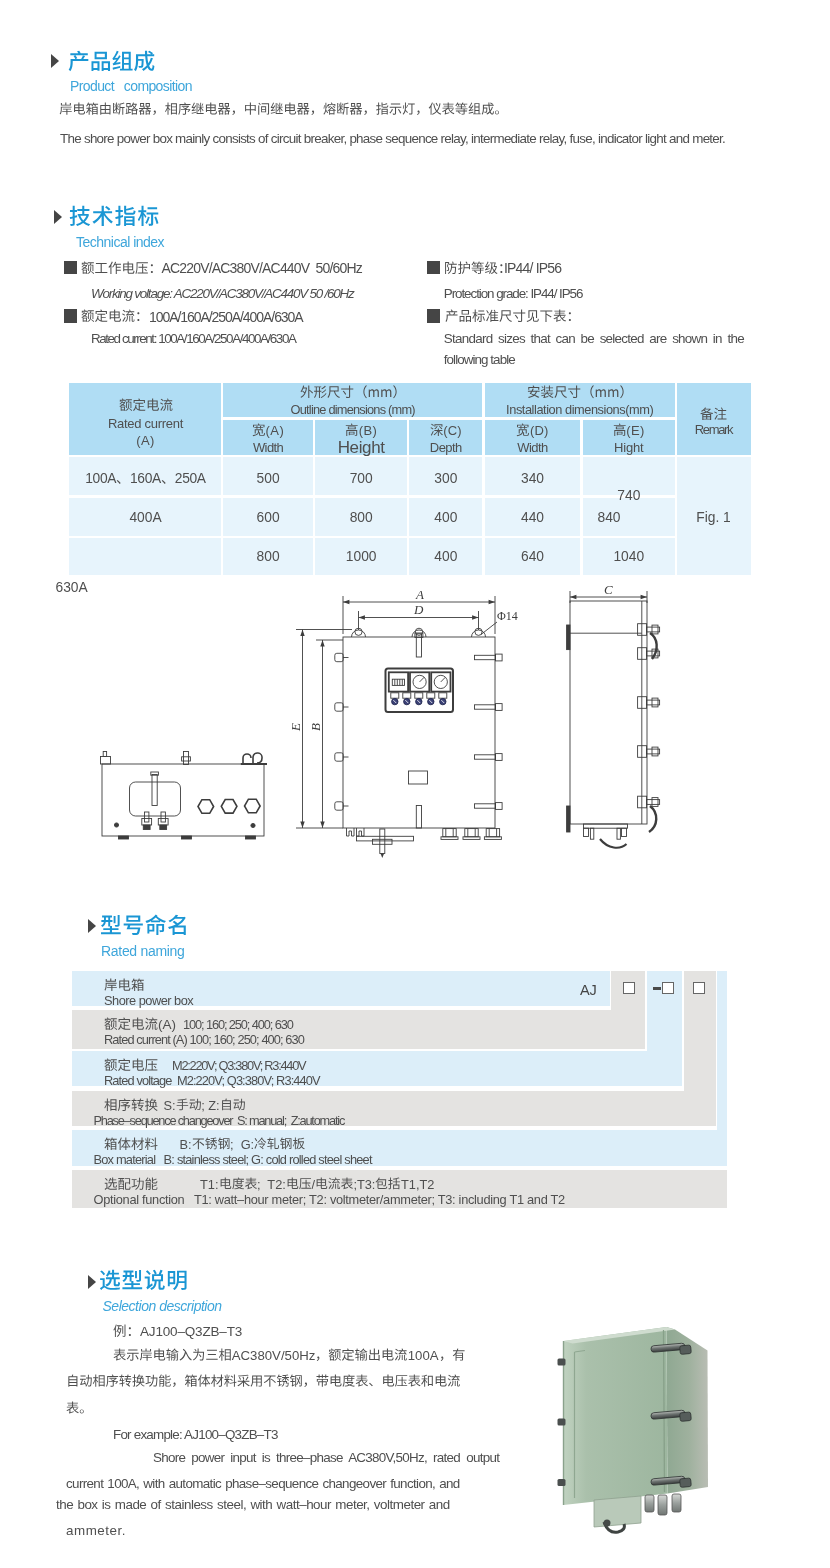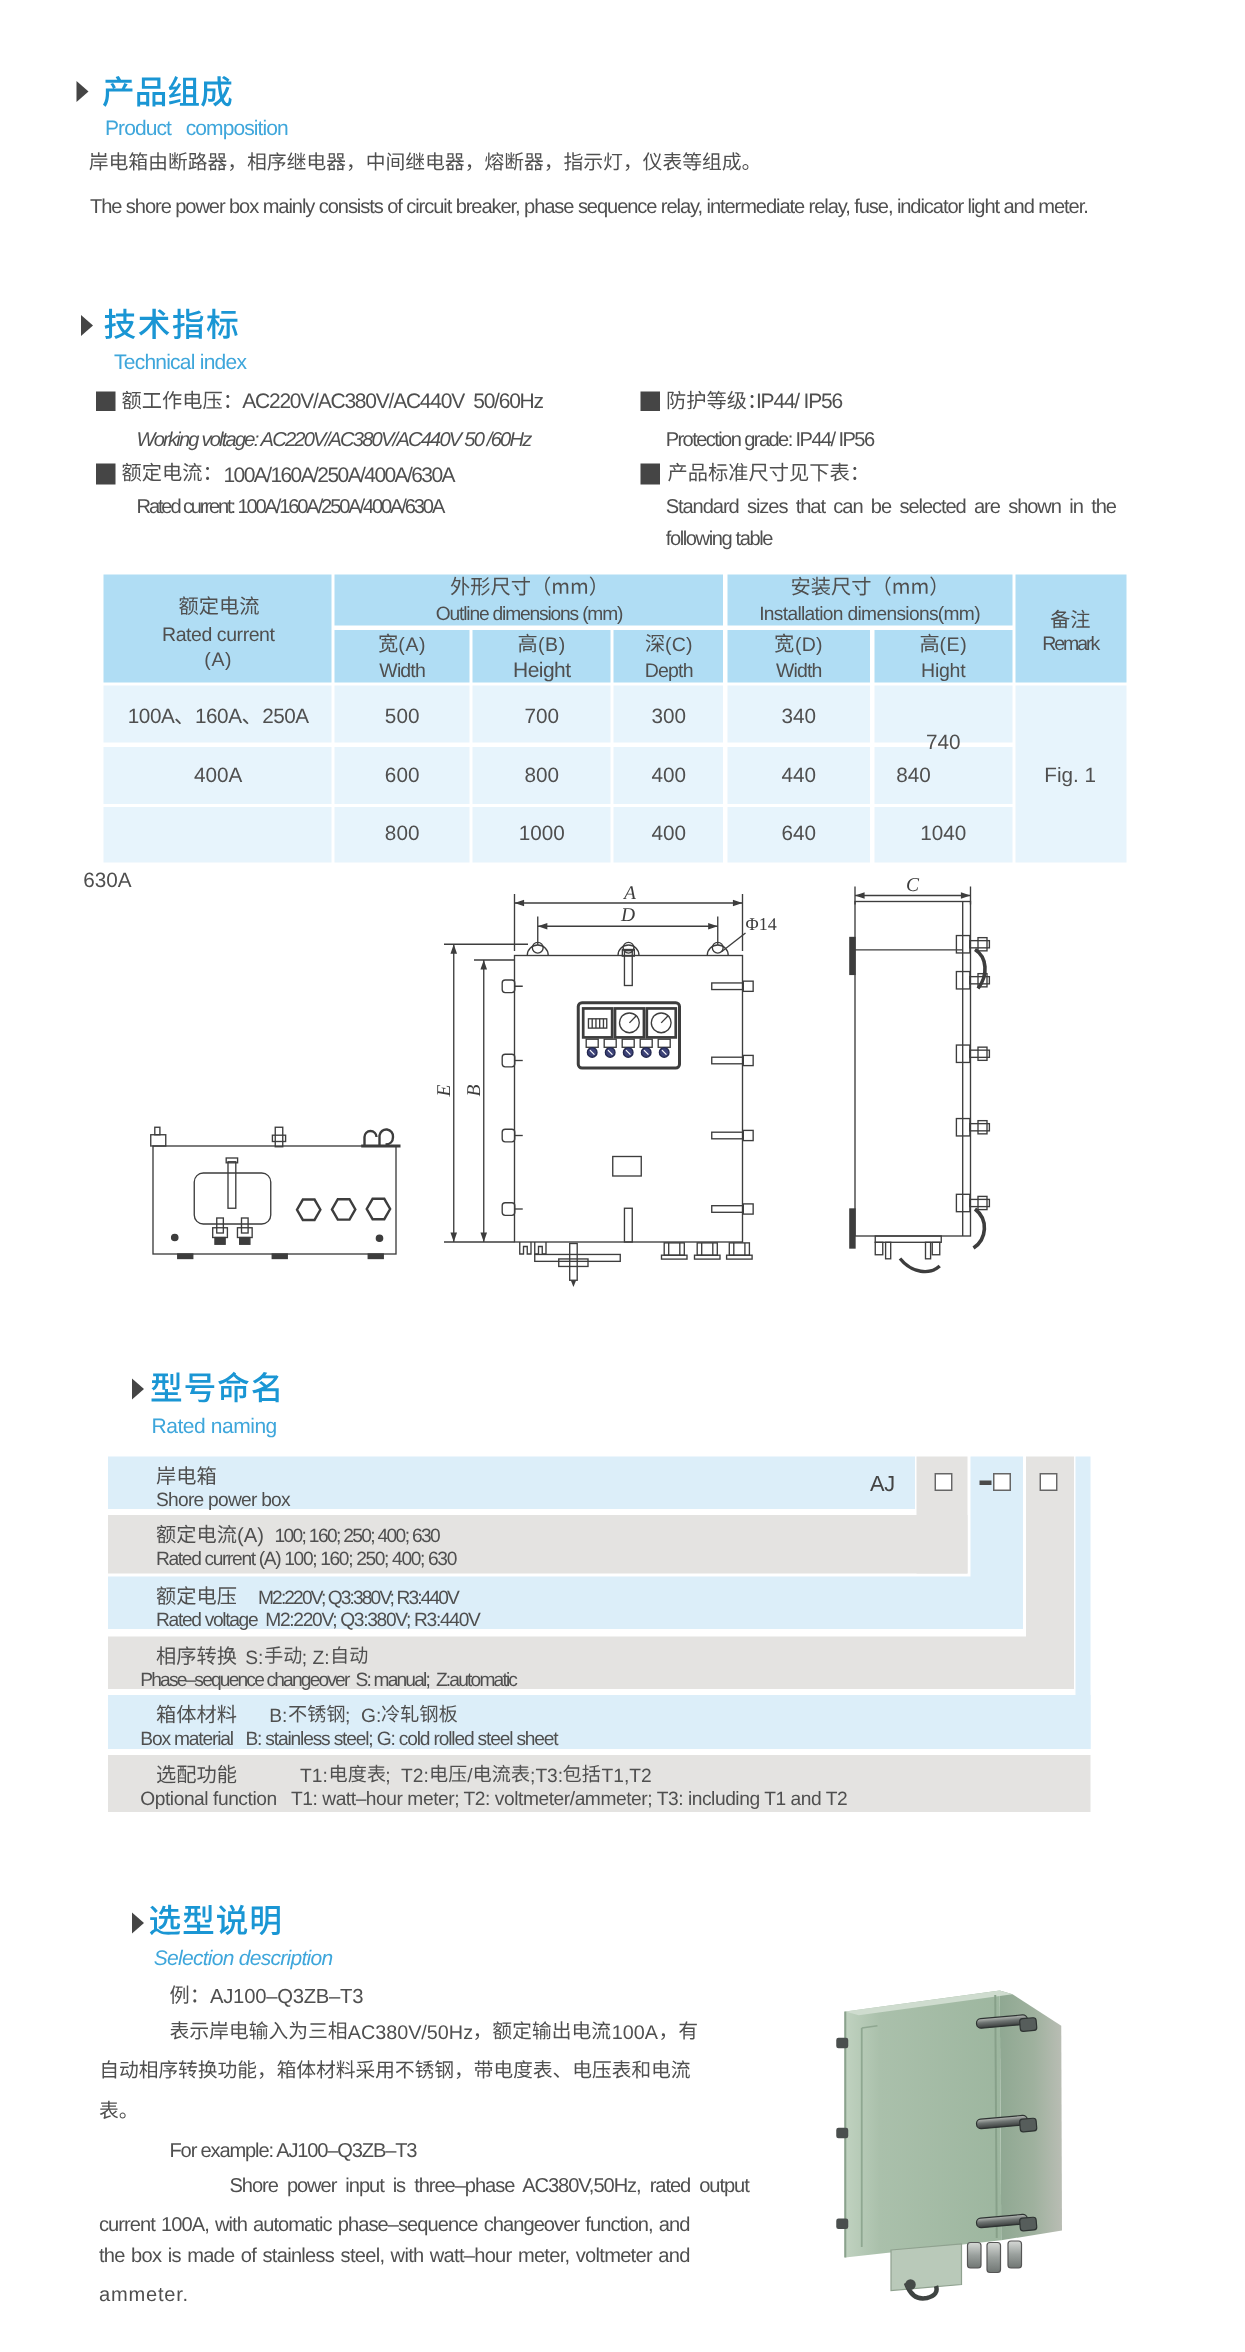--- a/index.html
+++ b/index.html
@@ -300,21 +300,21 @@
       <g transform="scale(1,-1)">
         <use href="#u5BBD" x="0"></use>
       </g>
     </svg><span id="t6a" style="font-size:13px;color:#4f4f4f;letter-spacing:0.42px;">(A)</span></div>
 <div class="abs" style="left:168.1px;top:439.0px;width:200px;text-align:center;line-height:1;"><span id="t6" style="font-size:13px;color:#4f4f4f;letter-spacing:-0.57px;">Width</span></div>
 <div class="abs" style="left:261.2px;top:422.0px;width:200px;text-align:center;line-height:1;"><svg class="c" style="width:13.50px;height:13.50px;vertical-align:-1.62px" viewBox="0 -880 1000 1000" fill="#4f4f4f">
       <g transform="scale(1,-1)">
         <use href="#u9AD8" x="0"></use>
       </g>
     </svg><span id="t7a" style="font-size:13px;color:#4f4f4f;letter-spacing:0.42px;">(B)</span></div>
-<div class="abs" style="left:261.2px;top:439.0px;width:200px;text-align:center;line-height:1;"><span id="t7" style="font-size:14px;color:#4f4f4f;letter-spacing:-0.36px;">Height</span></div>
+<div class="abs" style="left:261.2px;top:439.0px;width:200px;text-align:center;line-height:1;"><span id="t7" style="font-size:17px;color:#4f4f4f;letter-spacing:-0.36px;">Height</span></div>
 <div class="abs" style="left:345.8px;top:422.0px;width:200px;text-align:center;line-height:1;"><svg class="c" style="width:13.50px;height:13.50px;vertical-align:-1.62px" viewBox="0 -880 1000 1000" fill="#4f4f4f">
       <g transform="scale(1,-1)">
         <use href="#u6DF1" x="0"></use>
       </g>
     </svg><span id="t8a" style="font-size:13px;color:#4f4f4f;letter-spacing:0.18px;">(C)</span></div>
 <div class="abs" style="left:345.8px;top:439.0px;width:200px;text-align:center;line-height:1;"><span id="t8" style="font-size:13px;color:#4f4f4f;letter-spacing:-0.54px;">Depth</span></div>
 <div class="abs" style="left:432.5px;top:422.0px;width:200px;text-align:center;line-height:1;"><svg class="c" style="width:13.50px;height:13.50px;vertical-align:-1.62px" viewBox="0 -880 1000 1000" fill="#4f4f4f">
       <g transform="scale(1,-1)">
         <use href="#u5BBD" x="0"></use>
       </g>
@@ -709,21 +709,21 @@
     </svg></div>
 <div class="abs" style="left:66px;top:1398.5px;"><svg class="c" style="width:26.40px;height:13.20px;vertical-align:-1.58px" viewBox="0 -880 2000 1000" fill="#4f4f4f">
       <g transform="scale(1,-1)">
         <use href="#u8868" x="0"></use>
         <use href="#u3002" x="1000"></use>
       </g>
     </svg></div>
 <div class="abs" style="left:113px;top:1424.5px;"><span id="s3" style="font-size:13.4px;color:#4f4f4f;letter-spacing:-0.77px;">For example: AJ100–Q3ZB–T3</span></div>
 <div class="abs" style="left:113px;top:1447.5px;"><span id="s4" style="font-size:13.4px;color:#4f4f4f;letter-spacing:-0.70px;word-spacing:3px;margin-left:40px;">Shore power input is three–phase AC380V,50Hz, rated output</span></div>
 <div class="abs" style="left:66px;top:1473.5px;"><span id="s5" style="font-size:13.4px;color:#4f4f4f;letter-spacing:-0.63px;word-spacing:1px;">current 100A, with automatic phase–sequence changeover function, and</span></div>
-<div class="abs" style="left:66px;top:1495px;text-align:right;"><span id="s6" style="font-size:13.4px;color:#4f4f4f;letter-spacing:-0.48px;word-spacing:1px;">the box is made of stainless steel, with watt–hour meter, voltmeter and</span></div>
+<div class="abs" style="left:56px;top:1495px;text-align:right;"><span id="s6" style="font-size:13.4px;color:#4f4f4f;letter-spacing:-0.48px;word-spacing:1px;">the box is made of stainless steel, with watt–hour meter, voltmeter and</span></div>
 <div class="abs" style="left:66px;top:1521px;"><span id="s7" style="font-size:13.4px;color:#4f4f4f;letter-spacing:0.52px;">ammeter.</span></div>
 <svg class="abs" style="left:540px;top:1300px" width="220" height="260" viewBox="540 1300 220 260">
     <defs>
       <linearGradient id="gfront" x1="0" y1="0" x2="1" y2="0">
         <stop offset="0" stop-color="#c0d2c0"></stop>
         <stop offset="0.22" stop-color="#aac0ab"></stop>
         <stop offset="1" stop-color="#9db69f"></stop>
       </linearGradient>
       <linearGradient id="gside" x1="0" y1="0" x2="1" y2="0">
         <stop offset="0" stop-color="#8fa892"></stop>

